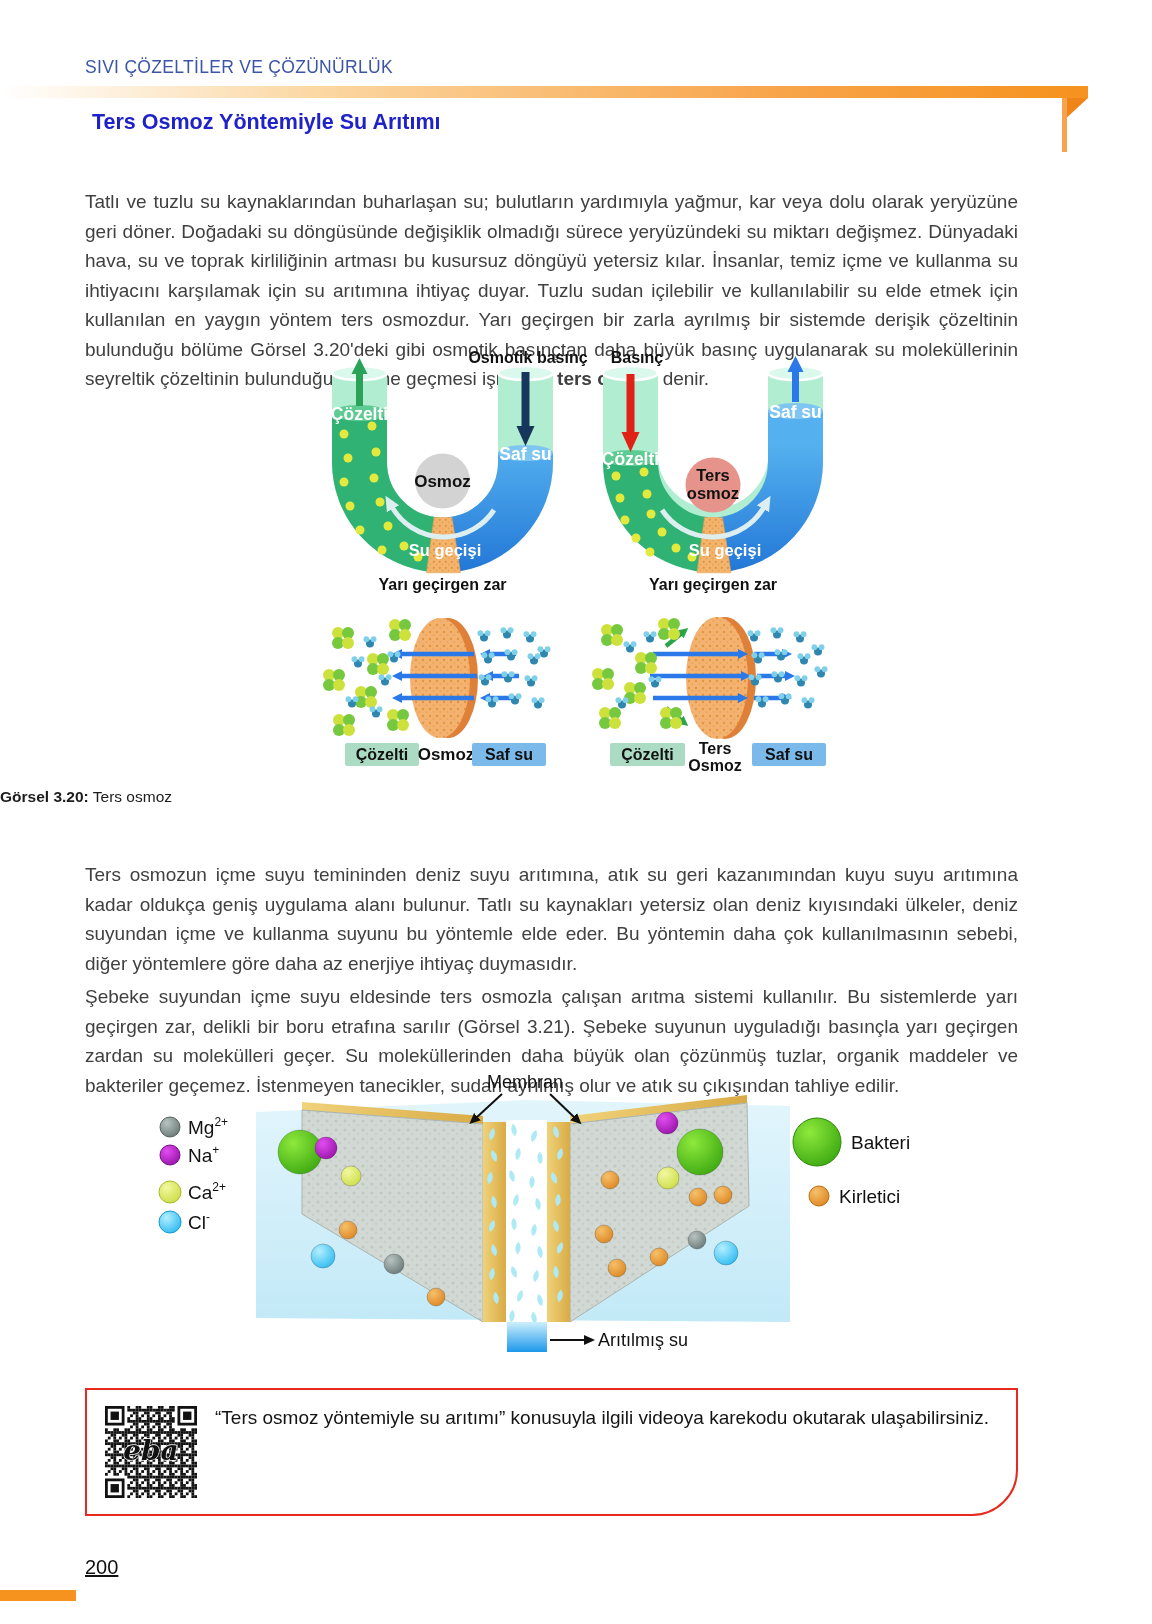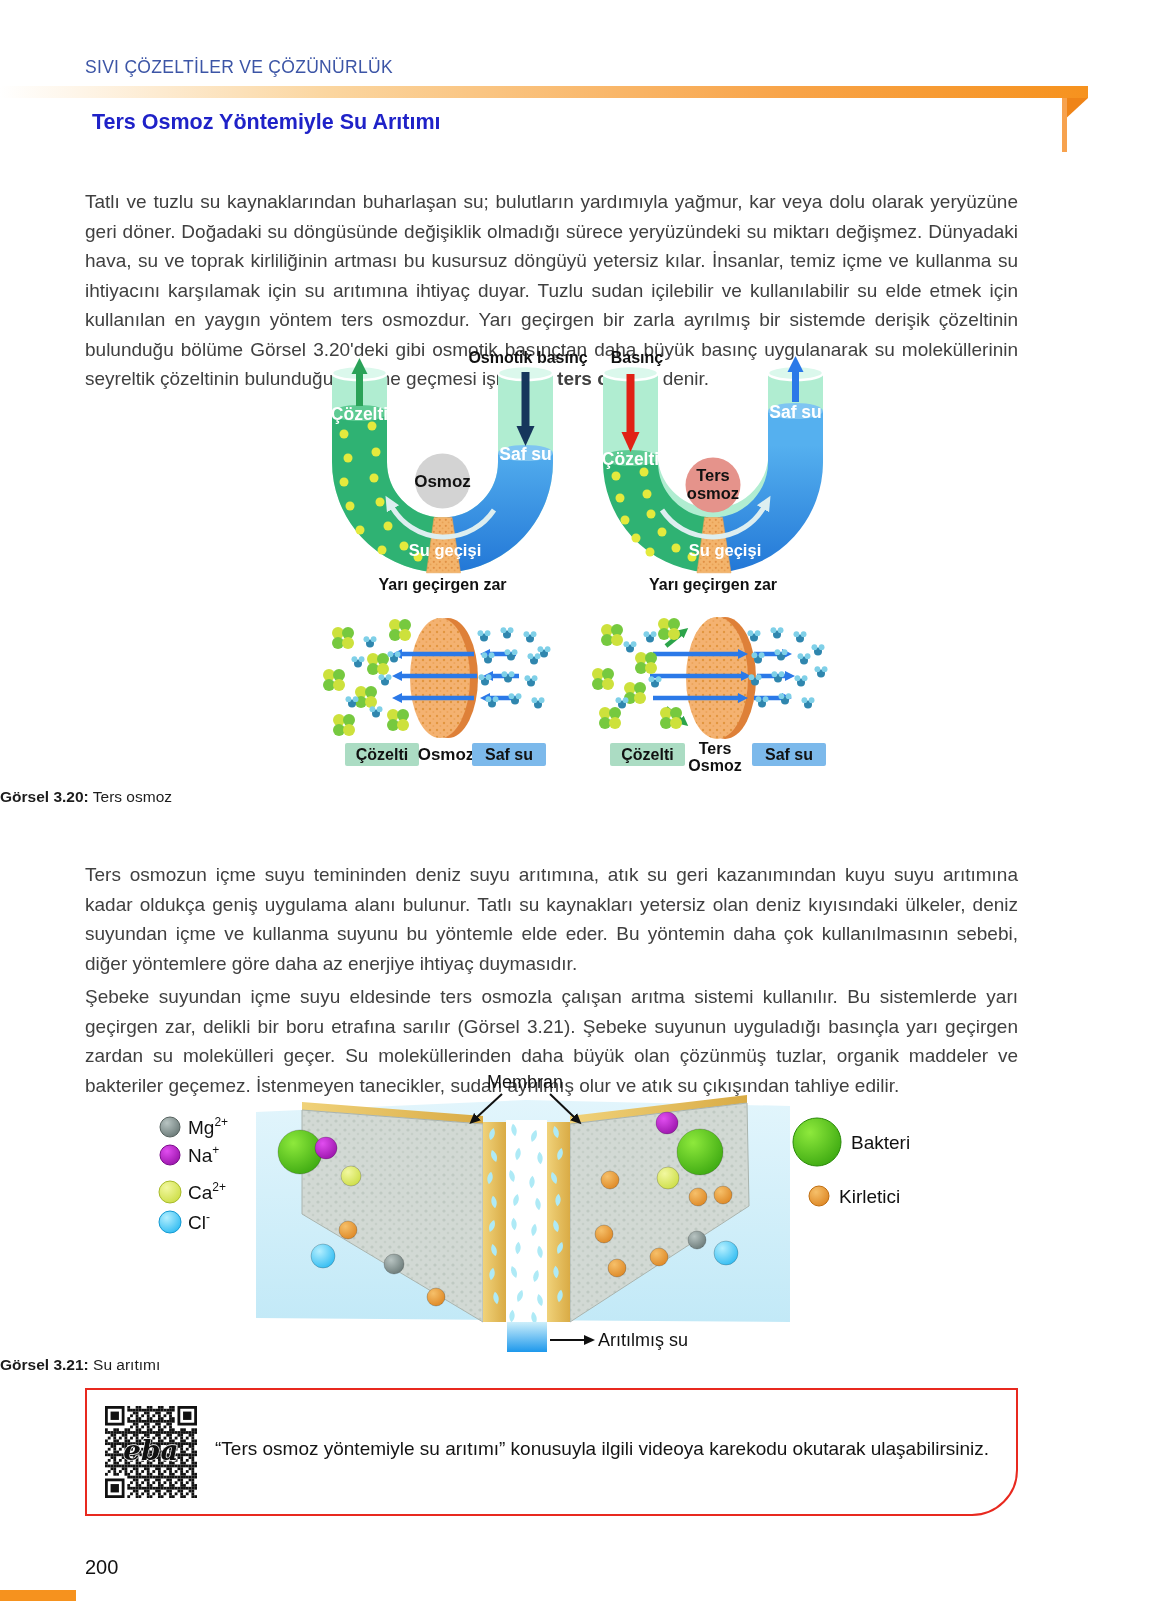--- a/index.html
+++ b/index.html
@@ -8,22 +8,22 @@
   .abs{position:absolute;}
   .kicker{left:85px;top:57px;font-size:17.5px;color:#3c55a6;letter-spacing:.3px;}
   .heading{left:85px;top:103px;font-size:21.5px;font-weight:bold;color:#1f22c8;margin:7px;}
   .body-text{left:85px;width:933px;font-size:19px;line-height:29.5px;text-align:justify;color:#404040;margin-top:44px;}
   .body-text strong{font-weight:bold;}
   .caption{left:0;width:1152px;text-align:left;font-size:15.5px;color:#1c1c1c;}
   .caption b{font-weight:bold;}
   .qrbox{left:85px;top:1388px;width:933px;height:128px;border:2.5px solid #e8291f;
          border-radius:0 0 46px 0;box-sizing:border-box;}
   .qrcode{position:absolute;left:18px;top:16px;width:92px;height:92px;}
-  .qrtext{position:absolute;left:128px;top:12px;width:788px;font-size:19px;line-height:31px;color:#141414;margin-top:31px;}
-  .pagenum{left:85px;top:1556px;font-size:20px;color:#111;}
+  .qrtext{position:absolute;left:128px;top:12px;width:788px;font-size:19px;line-height:31px;color:#141414;}
+  .pagenum{left:85px;top:1556px;font-size:20px;color:#111;text-decoration:underline;}
   .footbar{left:0;top:1590px;width:76px;height:11px;background:#f6921e;}
   svg{font-family:"Liberation Sans",sans-serif;}
   svg text{fill:#111;}
   .wlabel{fill:#ffffff;font-weight:bold;}
   .blabel{fill:#111;font-weight:bold;}
 </style>
 </head>
 <body>
 
 <div class="page">
@@ -413,21 +413,20 @@
     </g>
 
     <g font-size="19">
       <circle cx="691" cy="78" r="24" fill="url(#gGreen)" stroke="#2a8a08" stroke-width="1"></circle>
       <text x="725" y="85">Bakteri</text>
       <circle cx="693" cy="132" r="10" fill="url(#gOrange)" stroke="#c06e10" stroke-width="1"></circle>
       <text x="713" y="139">Kirletici</text>
     </g>
   </svg>
 
-  <div class="abs caption" style="top:1356px"><b>Görsel 3.21:</b><span> Su arıtımı</span></div>
 
   <div class="abs qrbox">
     <svg class="qrcode" viewBox="0 0 33 33">
       <rect x="0" y="0" width="33" height="33" fill="#ffffff"></rect>
       <g id="qrmods" fill="#111">
           <rect x="8" y="0" width="1" height="1"></rect>
           <rect x="11" y="0" width="1" height="1"></rect>
           <rect x="12" y="0" width="1" height="1"></rect>
           <rect x="15" y="0" width="1" height="1"></rect>
           <rect x="16" y="0" width="1" height="1"></rect>

